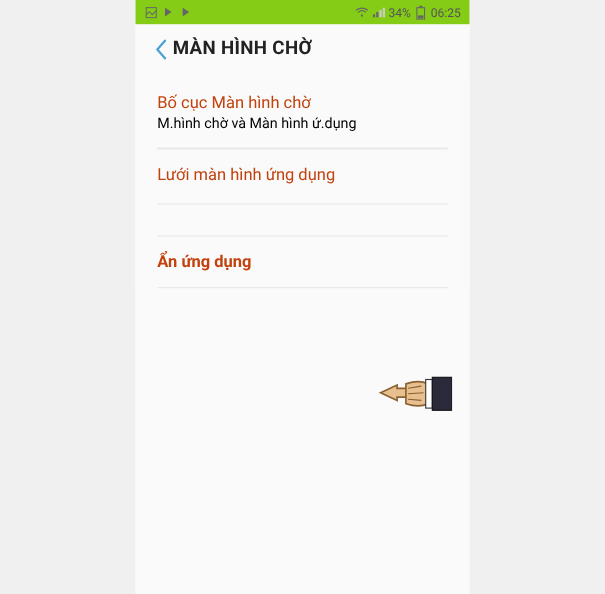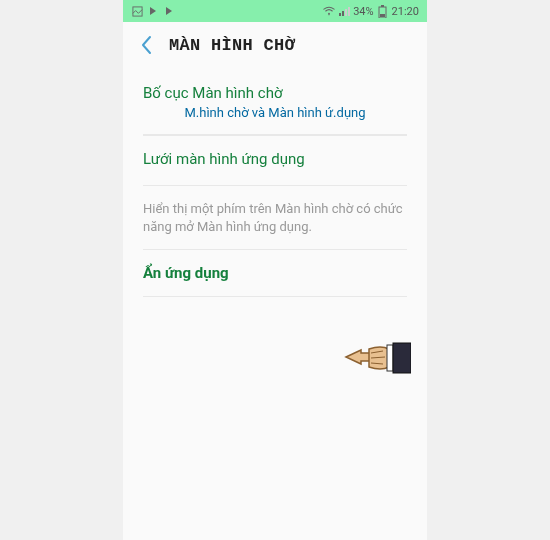--- a/index.html
+++ b/index.html
@@ -14,37 +14,36 @@
     }
     .phone {
       width: 304px;
       height: 540px;
       background: #fafafa;
       position: relative;
       overflow: hidden;
     }
     .status-bar {
       height: 22px;
-      background: #86efac;
+      background: #84cc16;
       display: flex;
       align-items: center;
       justify-content: space-between;
       padding: 0 8px;
       font-size: 11px;
       color: #555;
     }
     .status-left { display: flex; gap: 4px; align-items: center; }
     .status-right { display: flex; gap: 3px; align-items: center; }
     .icon-sm { width: 12px; height: 12px; display: inline-flex; align-items: center; justify-content: center; }
     .header {
       display: flex;
-      align-items: center;
+      align-items: flex-start;
       padding: 12px 16px 14px;
-      gap: 16px;
-      font-family: Liberation Mono, monospace;
+      gap: 4px;
     }
     .back-btn {
       color: #4aa0d0;
       display: flex;
       align-items: center;
       cursor: pointer;
     }
     .header-title {
       font-size: 17px;
       font-weight: 700;
@@ -56,41 +55,41 @@
       padding: 14px 20px;
       cursor: pointer;
     }
     .divider {
       height: 1px;
       background: #e8e8e8;
       margin: 0 20px;
     }
     .item-title {
       font-size: 15px;
-      color: #15803d;
+      color: #c2410c;
       margin-bottom: 3px;
     }
     .item-value {
       font-size: 13px;
       color: #4aa0d0;
     }
     .item-desc {
       font-size: 13px;
       color: #999;
       line-height: 1.35;
     }
     .item-single .item-title { margin-bottom: 0; font-weight: bold; }
     .pointer {
       position: absolute;
       left: 218px;
       top: 335px;
       font-size: 24px;
       pointer-events: none;
     }
-    .value-text { color: #0369a1; text-align: center; }
+    .value-text { color: #000000; }
   </style>
 </head>
 <body>
 
 <div class="phone">
   <div class="status-bar">
     <div class="status-left">
       <span class="icon-sm">
         <svg width="11" height="11" viewBox="0 0 12 12">
             <rect x="1" y="1" width="10" height="10" fill="none" stroke="#666" stroke-width="1"></rect>
@@ -124,21 +123,21 @@
           </svg>
       </span>
       <span>34%</span>
       <span class="icon-sm">
         <svg width="9" height="13" viewBox="0 0 9 13">
             <rect x="1" y="2" width="7" height="11" fill="none" stroke="#666" stroke-width="1"></rect>
             <rect x="3" y="0" width="3" height="2" fill="#666"></rect>
             <rect x="2" y="9" width="5" height="3" fill="#666"></rect>
           </svg>
       </span>
-      <span>21:20</span>
+      <span>06:25</span>
     </div>
   </div>
 
   <div class="header">
     <div class="back-btn">
       <svg width="14" height="22" viewBox="0 0 14 22">
           <path d="M11 3 L4 11 L11 19" fill="none" stroke="#4aa0d0" stroke-width="2" stroke-linecap="round" stroke-linejoin="round"></path>
         </svg>
     </div>
     <div class="header-title">MÀN HÌNH CHỜ</div>
@@ -152,21 +151,20 @@
     <div class="divider"></div>
 
     <div class="divider"></div>
 
     <div class="item">
       <div class="item-title">Lưới màn hình ứng dụng</div>
     </div>
     <div class="divider"></div>
 
     <div class="item">
-      <div class="item-desc">Hiển thị một phím trên Màn hình chờ có chức năng mở Màn hình ứng dụng.</div>
     </div>
     <div class="divider"></div>
 
     <div class="item item-single">
       <div class="item-title">Ẩn ứng dụng</div>
     </div>
     <div class="divider"></div>
   </div>
 
   <div class="pointer">

